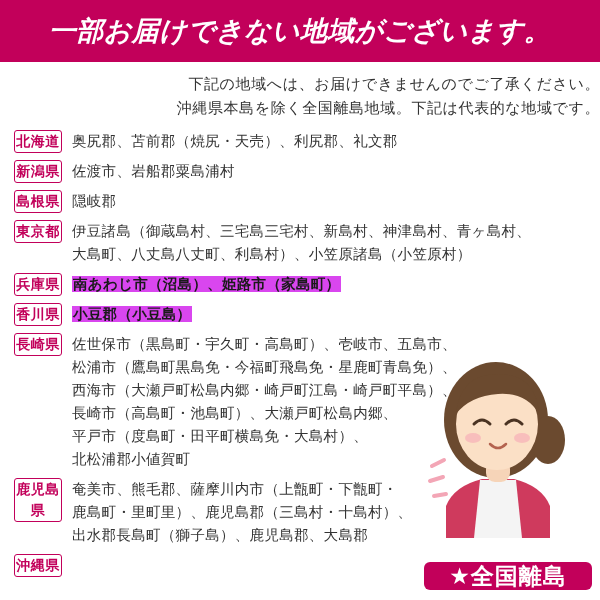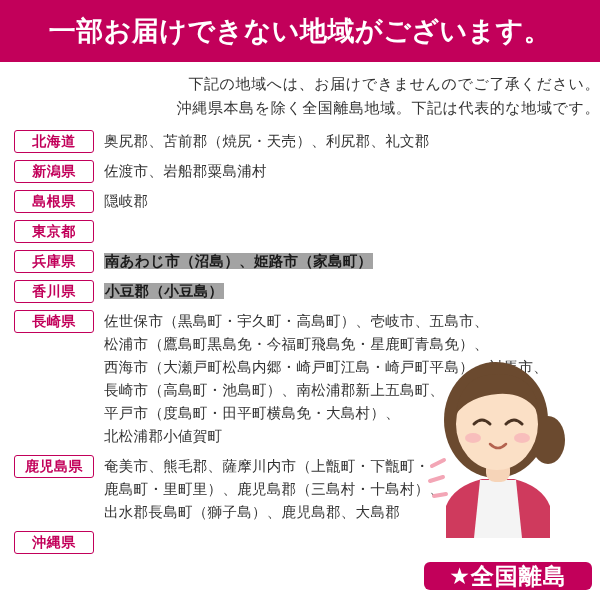--- a/index.html
+++ b/index.html
@@ -21,20 +21,21 @@
     box-sizing: border-box;
   }
   
   .header {
     height: 62px;
     background: #c2005a;
     display: flex;
     align-items: center;
     justify-content: center;
     box-sizing: border-box;
+    font-style: italic;
   }
   .header-title {
     color: #ffffff;
     font-size: 27px;
     font-weight: bold;
     letter-spacing: 0.5px;
     white-space: nowrap;
   }
   
   .intro {
@@ -52,21 +53,21 @@
     margin: 4px 0 0 14px;
     width: 576px;
   }
   .row {
     display: flex;
     align-items: flex-start;
     margin-bottom: 7px;
   }
   .pref {
     flex: 0 0 auto;
-    width: 80px;
+    width: 48px;
     min-height: 23px;
     border: 1px solid #c2005a;
     border-radius: 3px;
     color: #c2005a;
     font-size: 14px;
     font-weight: bold;
     text-align: center;
     line-height: 21px;
     box-sizing: border-box;
     background: #ffffff;
@@ -77,21 +78,21 @@
     padding-left: 10px;
     color: #333333;
     font-size: 14.5px;
     line-height: 23px;
     letter-spacing: 0.3px;
   }
   .areas .line {
     white-space: nowrap;
   }
   .hl {
-    background: #a3a3a3;
+    background: #d946ef;
     font-weight: bold;
     color: #1a1a1a;
     padding: 0 1px;
   }
   .row.emph .areas .line {
     font-weight: bold;
   }
   
   .badge {
     position: absolute;
@@ -149,40 +150,44 @@
         </div>
       </div>
       <div class="row">
         <div class="pref">島根県</div>
         <div class="areas">
           <div class="line">隠岐郡</div>
         </div>
       </div>
       <div class="row">
         <div class="pref">東京都</div>
+        <div class="areas">
+          <div class="line">伊豆諸島（御蔵島村、三宅島三宅村、新島村、神津島村、青ヶ島村、</div>
+          <div class="line">大島町、八丈島八丈町、利島村）、小笠原諸島（小笠原村）</div>
+        </div>
       </div>
       <div class="row emph">
         <div class="pref">兵庫県</div>
         <div class="areas">
           <div class="line"><span class="hl">南あわじ市（沼島）、姫路市（家島町）</span></div>
         </div>
       </div>
       <div class="row emph">
         <div class="pref">香川県</div>
         <div class="areas">
           <div class="line"><span class="hl">小豆郡（小豆島）</span></div>
         </div>
       </div>
       <div class="row">
         <div class="pref">長崎県</div>
         <div class="areas">
           <div class="line">佐世保市（黒島町・宇久町・高島町）、壱岐市、五島市、</div>
           <div class="line">松浦市（鷹島町黒島免・今福町飛島免・星鹿町青島免）、</div>
           <div class="line">西海市（大瀬戸町松島内郷・崎戸町江島・崎戸町平島）、対馬市、</div>
-          <div class="line">長崎市（高島町・池島町）、南松浦郡新上五島町、</div>
+          <div class="line">長崎市（高島町・池島町）、大瀬戸町松島内郷、</div>
           <div class="line">平戸市（度島町・田平町横島免・大島村）、</div>
           <div class="line">北松浦郡小値賀町</div>
         </div>
       </div>
       <div class="row">
         <div class="pref">鹿児島県</div>
         <div class="areas">
           <div class="line">奄美市、熊毛郡、薩摩川内市（上甑町・下甑町・</div>
           <div class="line">鹿島町・里町里）、鹿児島郡（三島村・十島村）、</div>
           <div class="line">出水郡長島町（獅子島）、鹿児島郡、大島郡</div>

